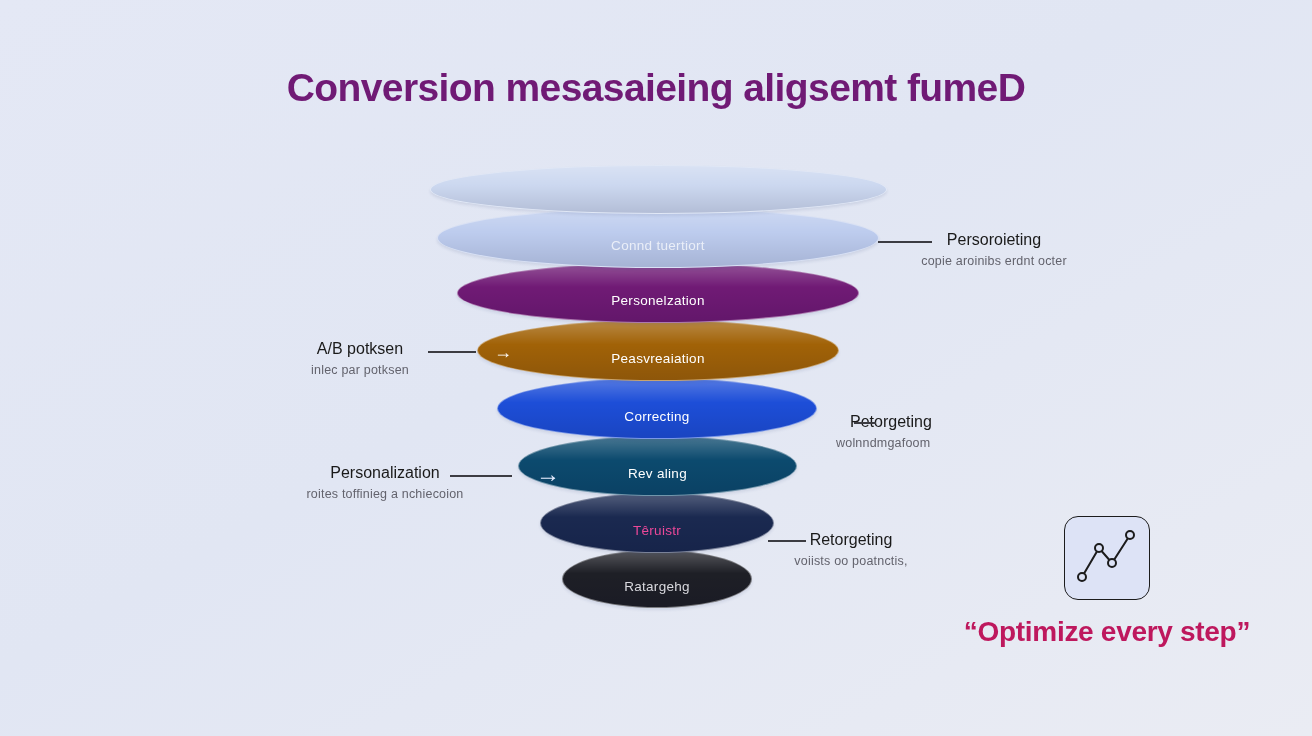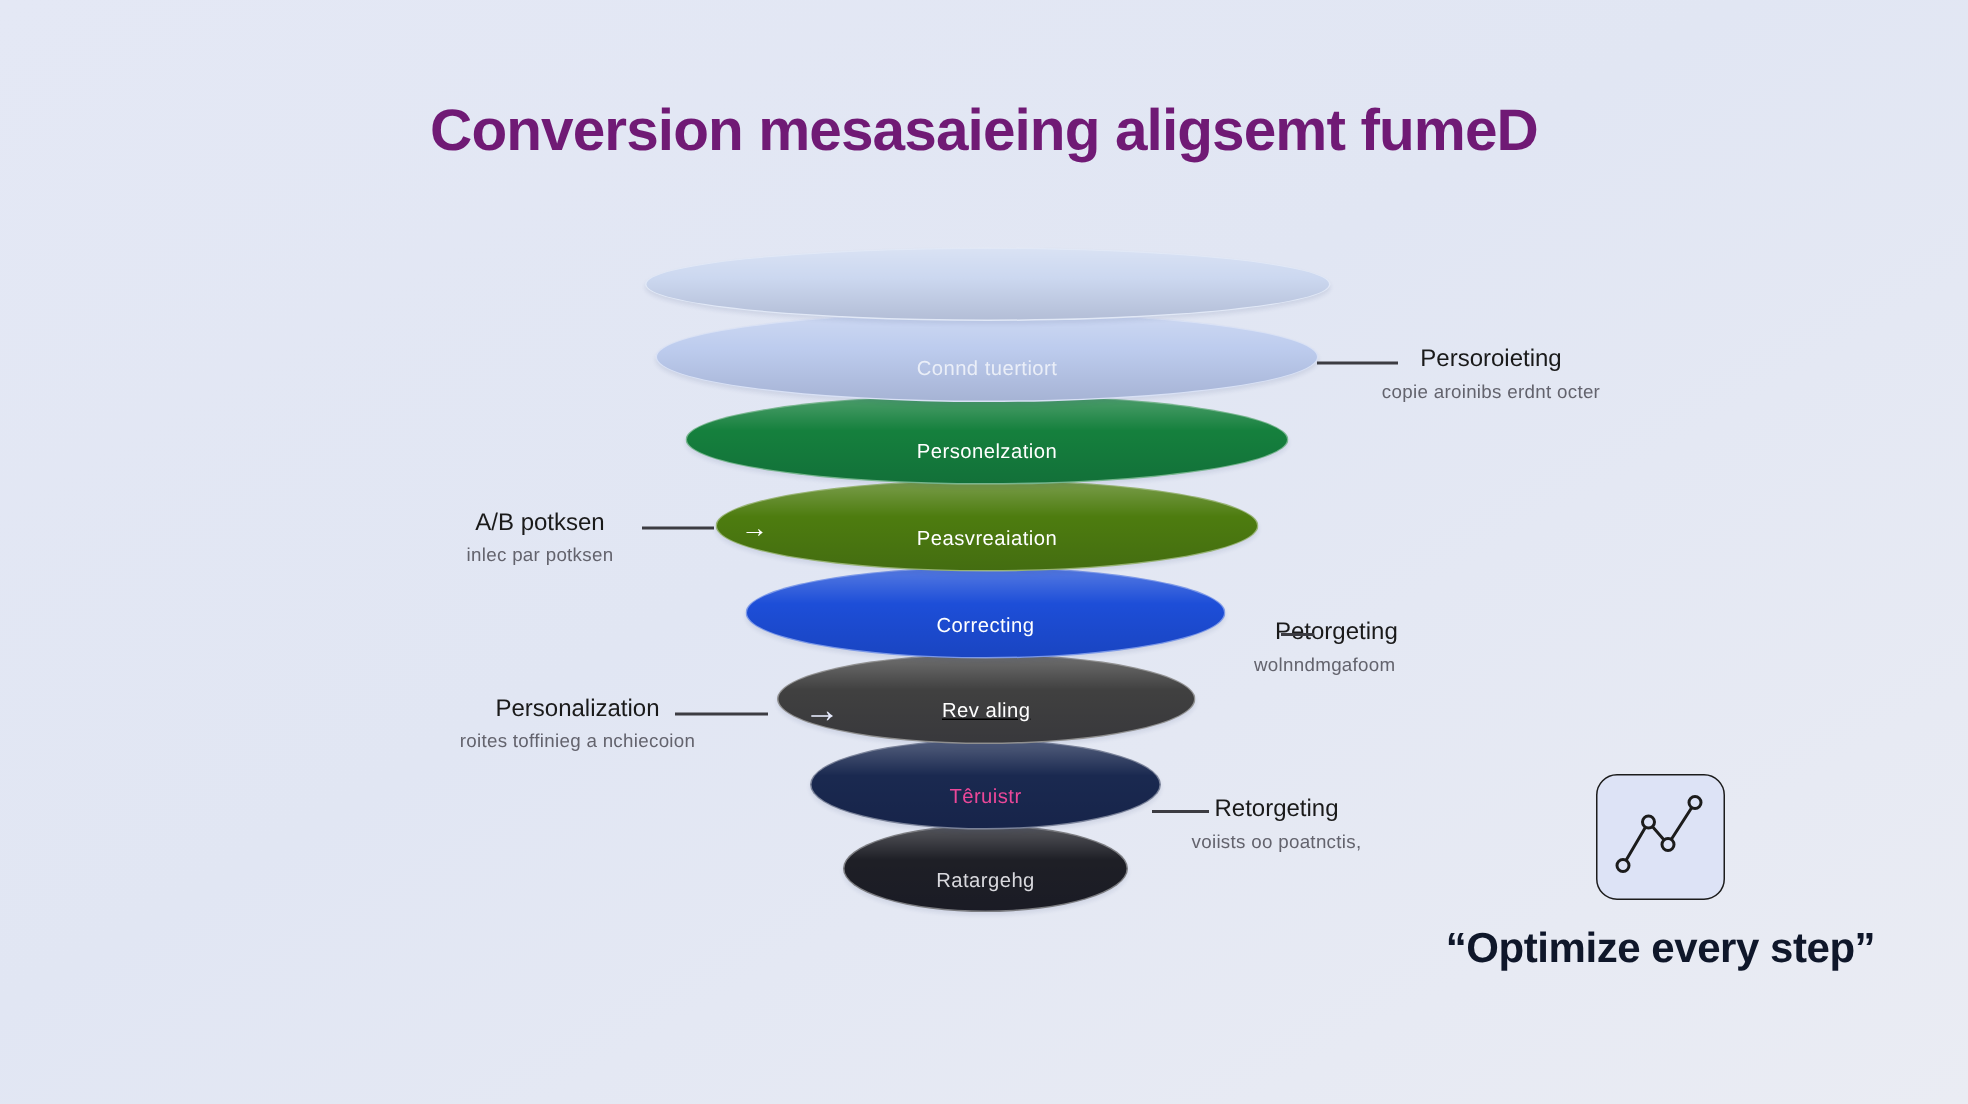--- a/index.html
+++ b/index.html
@@ -55,44 +55,44 @@
   .ar1{left:494px;top:343px;font-size:18px;}
   .ar2{left:536px;top:462px;font-size:24px;color:#e9edff;}
   
   .icon-box{
     position:absolute;left:1064px;top:516px;width:86px;height:84px;
     background:#dde3f6;border:1.5px solid #1c1c1c;border-radius:14px;
     display:flex;align-items:center;justify-content:center;box-sizing:border-box;
   }
   .quote{
     position:absolute;left:950px;top:616px;width:314px;text-align:center;
-    font-size:28px;font-weight:600;color:#0f172a;letter-spacing:-0.3px;
+    font-size:28px;font-weight:600;color:#be185d;letter-spacing:-0.3px;
   }
 </style>
 </head>
 <body>
 
 <div class="page-title">Conversion mesasaieing aligsemt fumeD</div>
 
 <div class="layer l1" style="background: rgb(204, 216, 240);">
   <span class="lbl"></span>
 </div>
 <div class="layer l2" style="background: rgb(189, 204, 238);">
   <span class="lbl">Connd tuertiort</span>
 </div>
-<div class="layer l3" style="background: #15803d;">
+<div class="layer l3" style="background: #701a75;">
   <span class="lbl">Personelzation</span>
 </div>
-<div class="layer l4" style="background: #4d7c0f;">
+<div class="layer l4" style="background: #a16207;">
   <span class="lbl">Peasvreaiation</span>
 </div>
 <div class="layer l5" style="background: #1d4ed8;">
   <span class="lbl">Correcting</span>
 </div>
-<div class="layer l6" style="background: #404040; text-decoration: underline;">
+<div class="layer l6" style="background: #0c4a6e;">
   <span class="lbl">Rev aling</span>
 </div>
 <div class="layer l7" style="background: rgb(26, 41, 80);">
   <span class="lbl">Têruistr</span>
 </div>
 <div class="layer l8" style="background: rgb(30, 31, 38);">
   <span class="lbl">Ratargehg</span>
 </div>
 
 <span class="arrow ar1">→</span>

